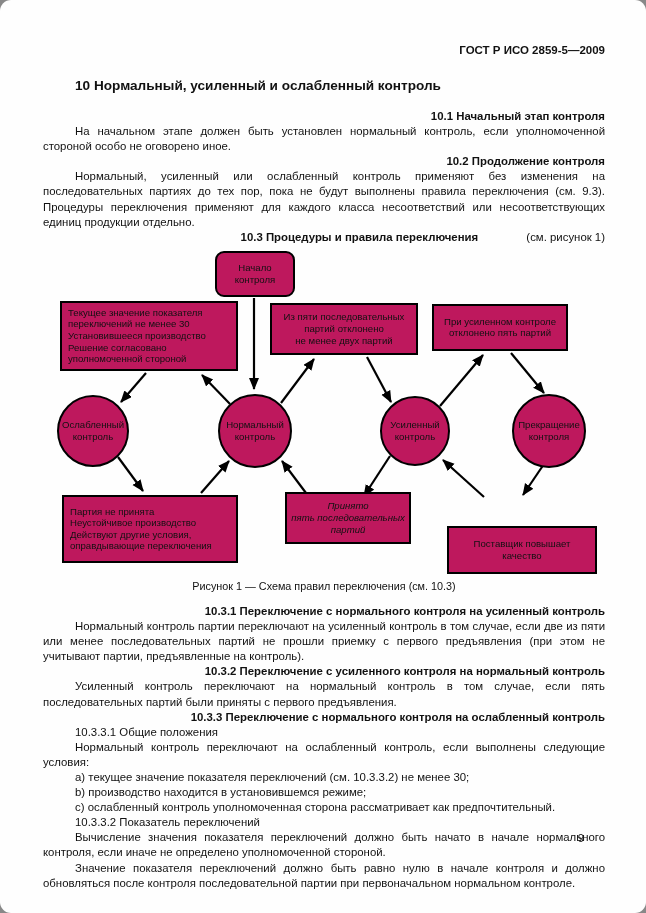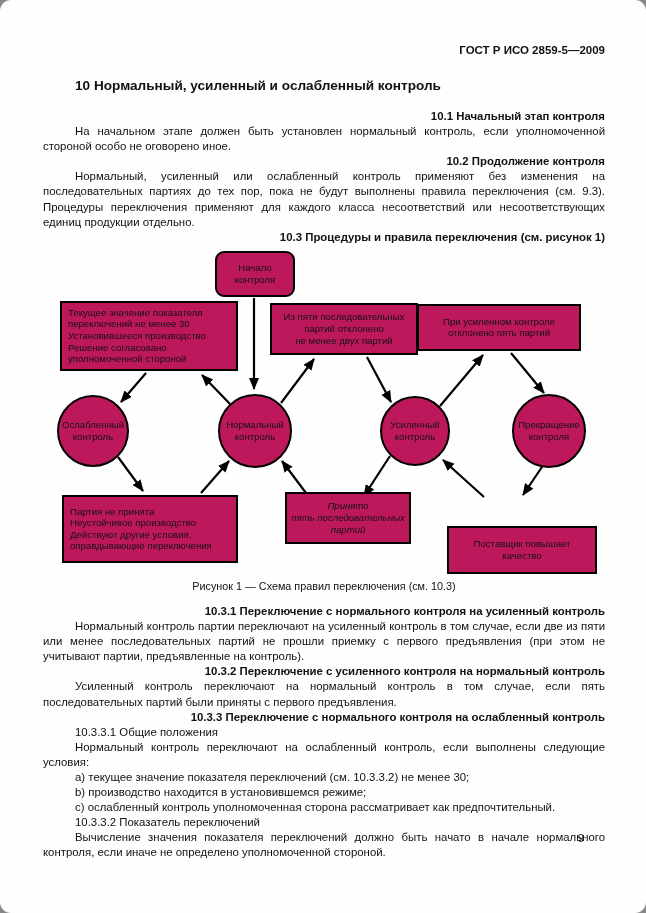--- a/index.html
+++ b/index.html
@@ -26,21 +26,21 @@
     font-weight:bold;
   }
   p{
     margin:0;
     font-size:11.4px;
     line-height:15.1px;
     text-align:justify;
     text-indent:32px;
   }
   p.head{font-weight:bold;text-align:right;}
-  p.head .normal{font-weight:bold;}
+  p.head .normal{font-weight:normal;margin-left:45px;}
   
   .diagram{
     position:relative;
     width:562px;height:318px;
     margin:6px 0 8px 0;
   }
   .diagram svg{position:absolute;left:0;top:0;}
   .dnode{
     position:absolute;
     box-sizing:border-box;
@@ -118,21 +118,21 @@
 контроля</div>
 
     <div class="dnode lefttext" style="left:17px;top:50px;width:178px;height:70px;">Текущее значение показателя
 переключений не менее 30
 Установившееся производство
 Решение согласовано
 уполномоченной стороной</div>
     <div class="dnode" style="left:227px;top:52px;width:148px;height:52px;">Из пяти последовательных
 партий отклонено
 не менее двух партий</div>
-    <div class="dnode" style="left:374px;top:53px;width:164px;height:47px;">При усиленном контроле
+    <div class="dnode" style="left:389px;top:53px;width:136px;height:47px;">При усиленном контроле
 отклонено пять партий</div>
 
     <div class="dnode circle" style="left:14px;top:144px;width:72px;height:72px;">Ослабленный
 контроль</div>
     <div class="dnode circle" style="left:175px;top:143px;width:74px;height:74px;">Нормальный
 контроль</div>
     <div class="dnode circle" style="left:337px;top:145px;width:70px;height:70px;">Усиленный
 контроль</div>
     <div class="dnode circle" style="left:469px;top:143px;width:74px;height:74px;">Прекращение
 контроля</div>
@@ -157,15 +157,16 @@
   <p>Усиленный контроль переключают на нормальный контроль в том случае, если пять последовательных партий были приняты с первого предъявления.</p>
 
   <p class="head">10.3.3 Переключение с нормального контроля на ослабленный контроль</p>
   <p>10.3.3.1 Общие положения</p>
   <p>Нормальный контроль переключают на ослабленный контроль, если выполнены следующие условия:</p>
   <p>a) текущее значение показателя переключений (см. 10.3.3.2) не менее 30;</p>
   <p>b) производство находится в установившемся режиме;</p>
   <p>c) ослабленный контроль уполномоченная сторона рассматривает как предпочтительный.</p>
   <p>10.3.3.2 Показатель переключений</p>
   <p>Вычисление значения показателя переключений должно быть начато в начале нормального контроля, если иначе не определено уполномоченной стороной.</p>
+  <p>Значение показателя переключений должно быть равно нулю в начале контроля и должно обновляться после контроля последовательной партии при первоначальном нормальном контроле.</p>
 
   <div class="page-num">9</div>
 </div>
 
 </body></html>

